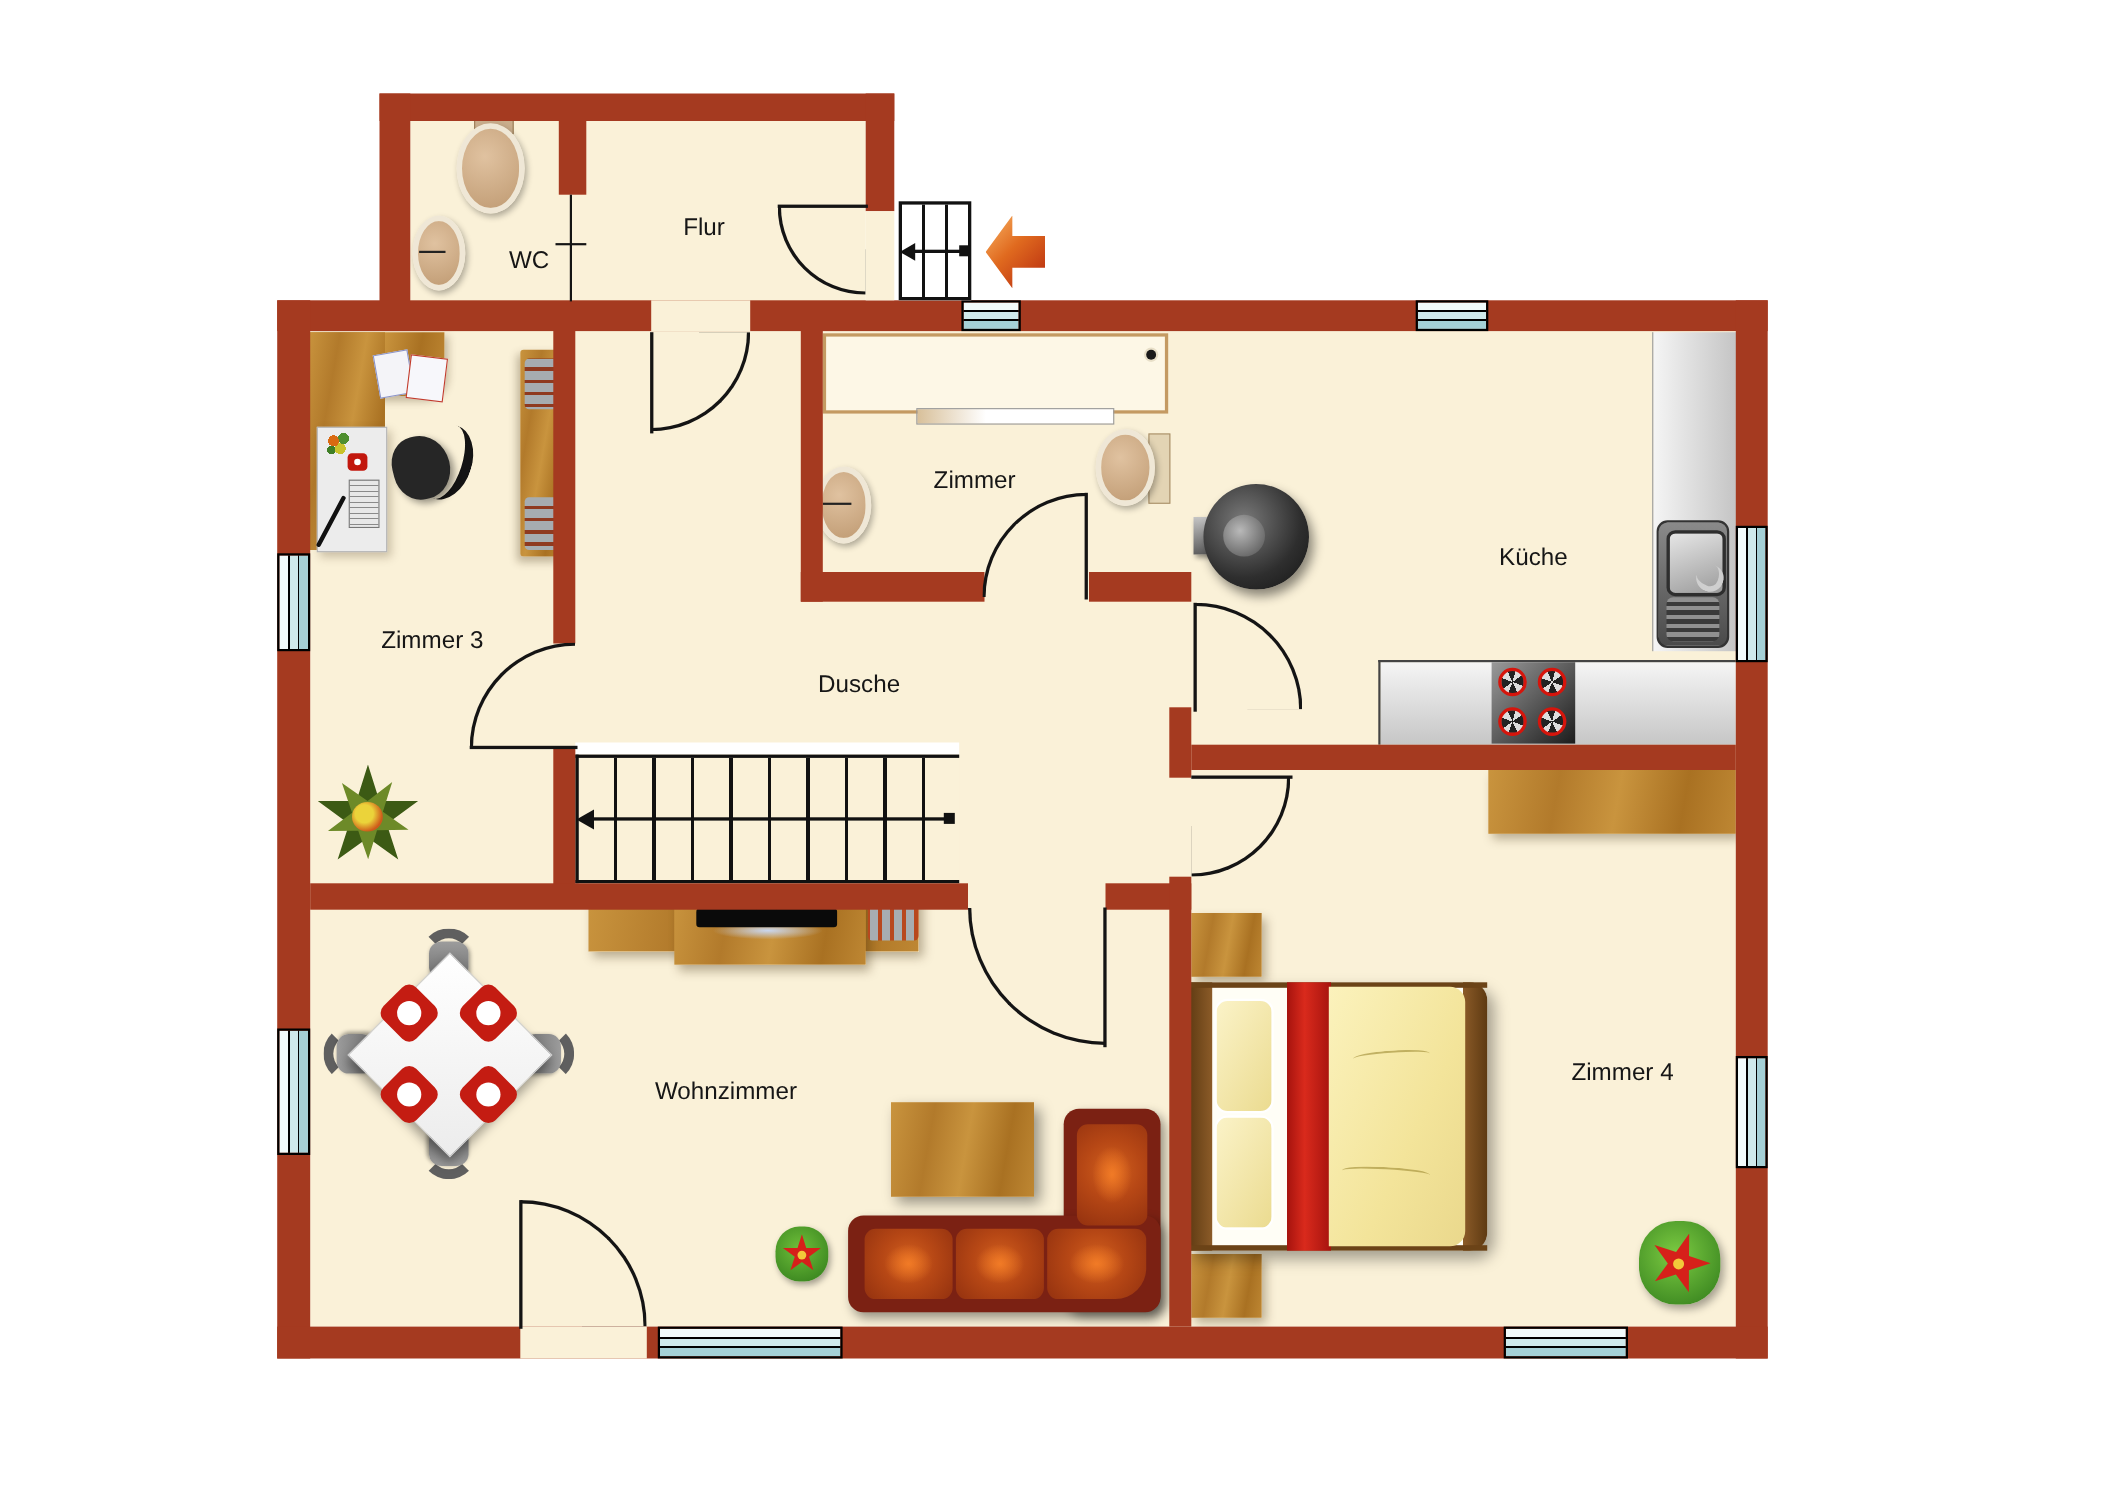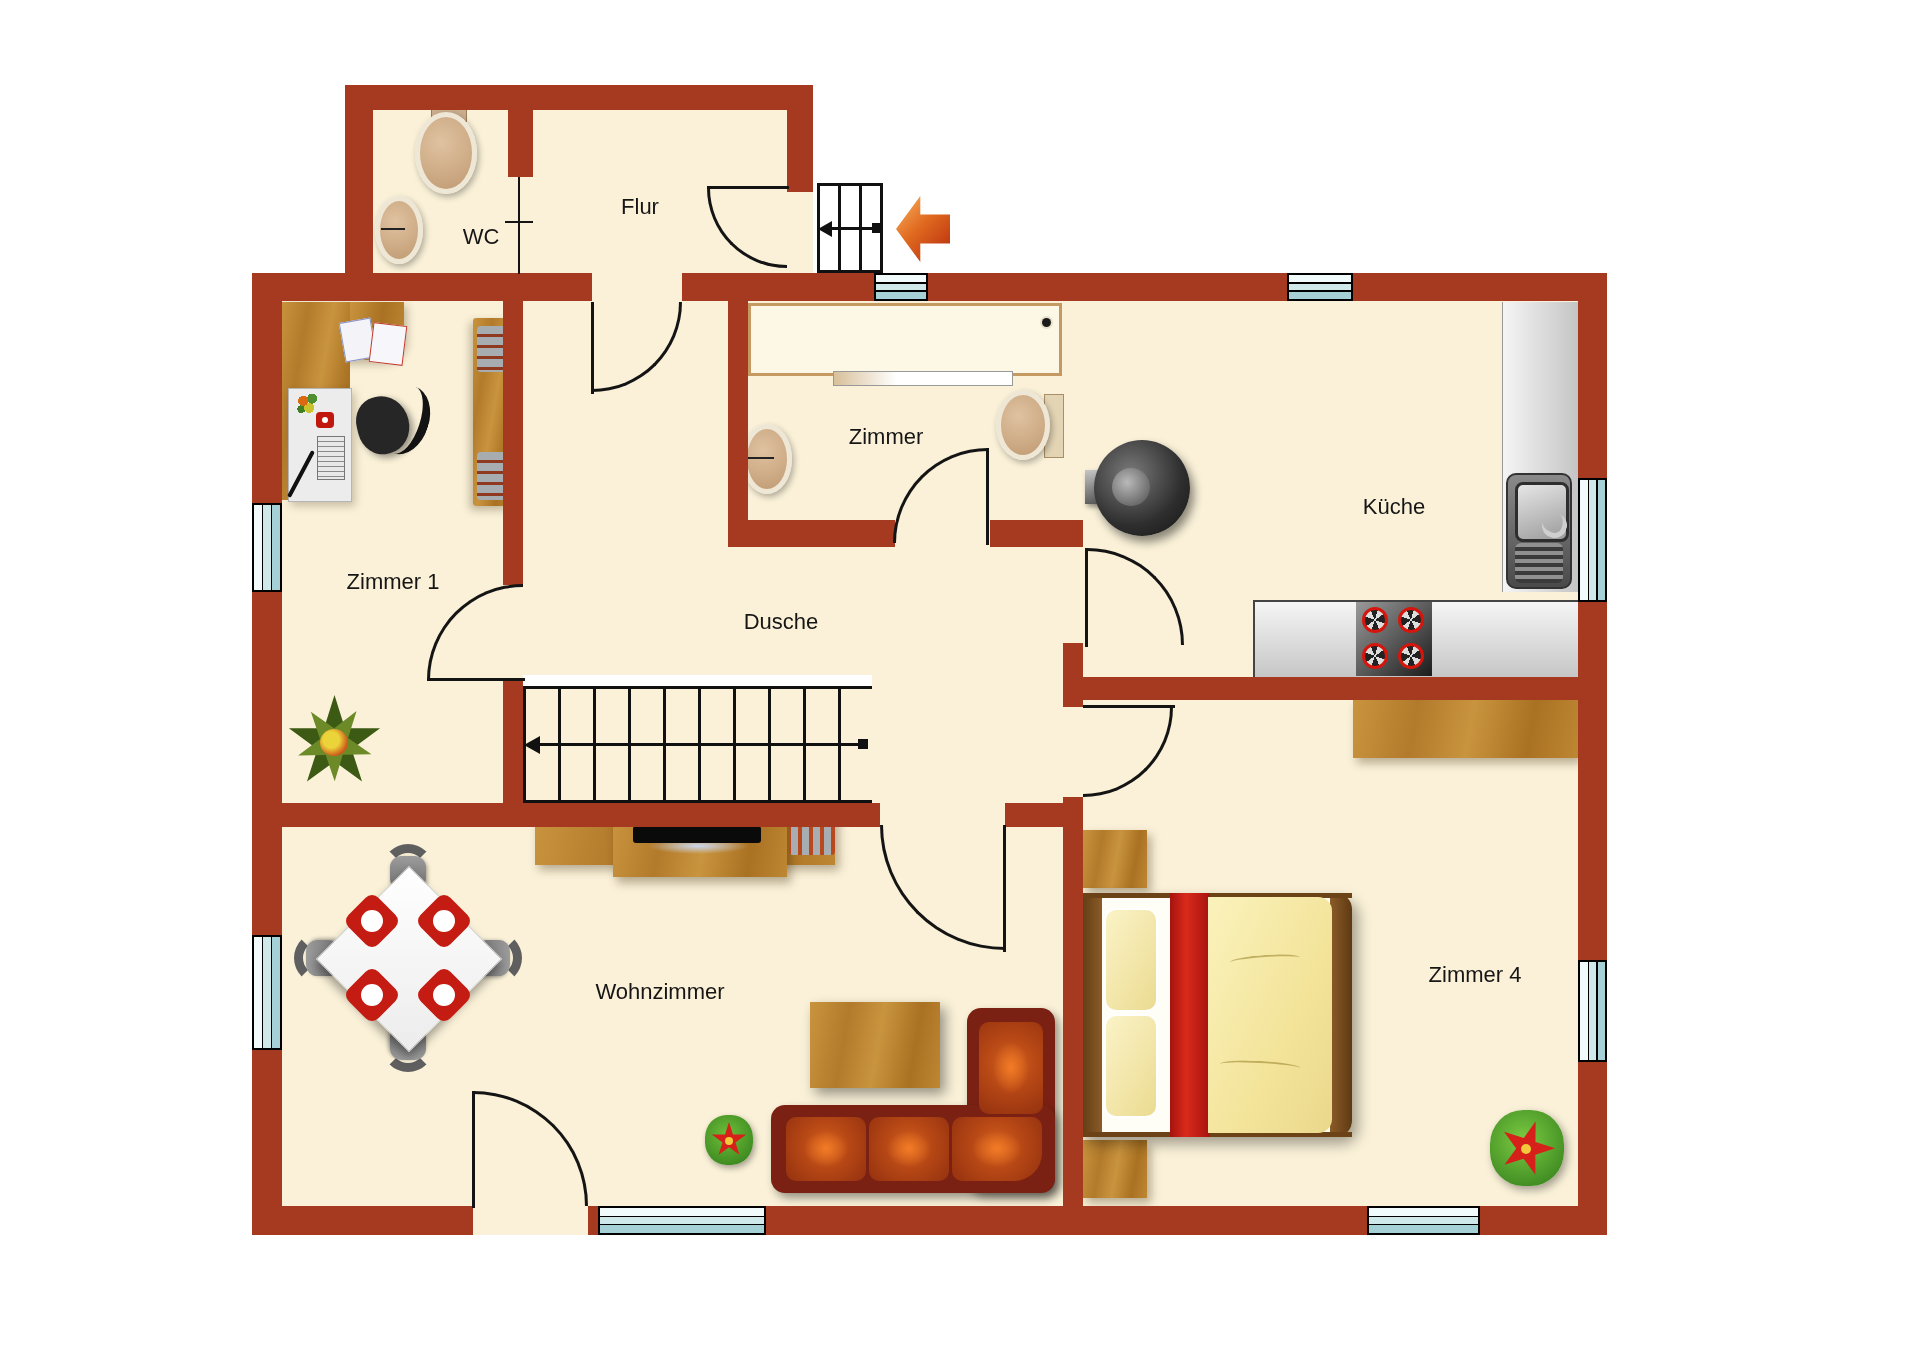--- a/index.html
+++ b/index.html
@@ -255,18 +255,18 @@
     <div class="abs" style="left:52px;top:37px;width:10px;height:10px;background:#111;"></div>
   </div>
   <div class="abs" style="left:896px;top:196px;width:54px;height:66px;
        clip-path:polygon(0 50%,45% 0,45% 28%,100% 28%,100% 72%,45% 72%,45% 100%);
        background:linear-gradient(135deg,#F9B465 0%,#E06A1F 45%,#B5280E 100%);"></div>
 
   <div class="label" style="left:481px;top:237px;">WC</div>
   <div class="label" style="left:640px;top:207px;">Flur</div>
   <div class="label" style="left:886px;top:437px;">Zimmer</div>
   <div class="label" style="left:1394px;top:471px;margin-top:36px;">Küche</div>
-  <div class="label" style="left:393px;top:582px;">Zimmer 1</div>
+  <div class="label" style="left:393px;top:582px;">Zimmer 3</div>
   <div class="label" style="left:781px;top:622px;">Dusche</div>
   <div class="label" style="left:660px;top:992px;">Wohnzimmer</div>
   <div class="label" style="left:1475px;top:975px;">Zimmer 4</div>
 
 </div>
 
 </body></html>

